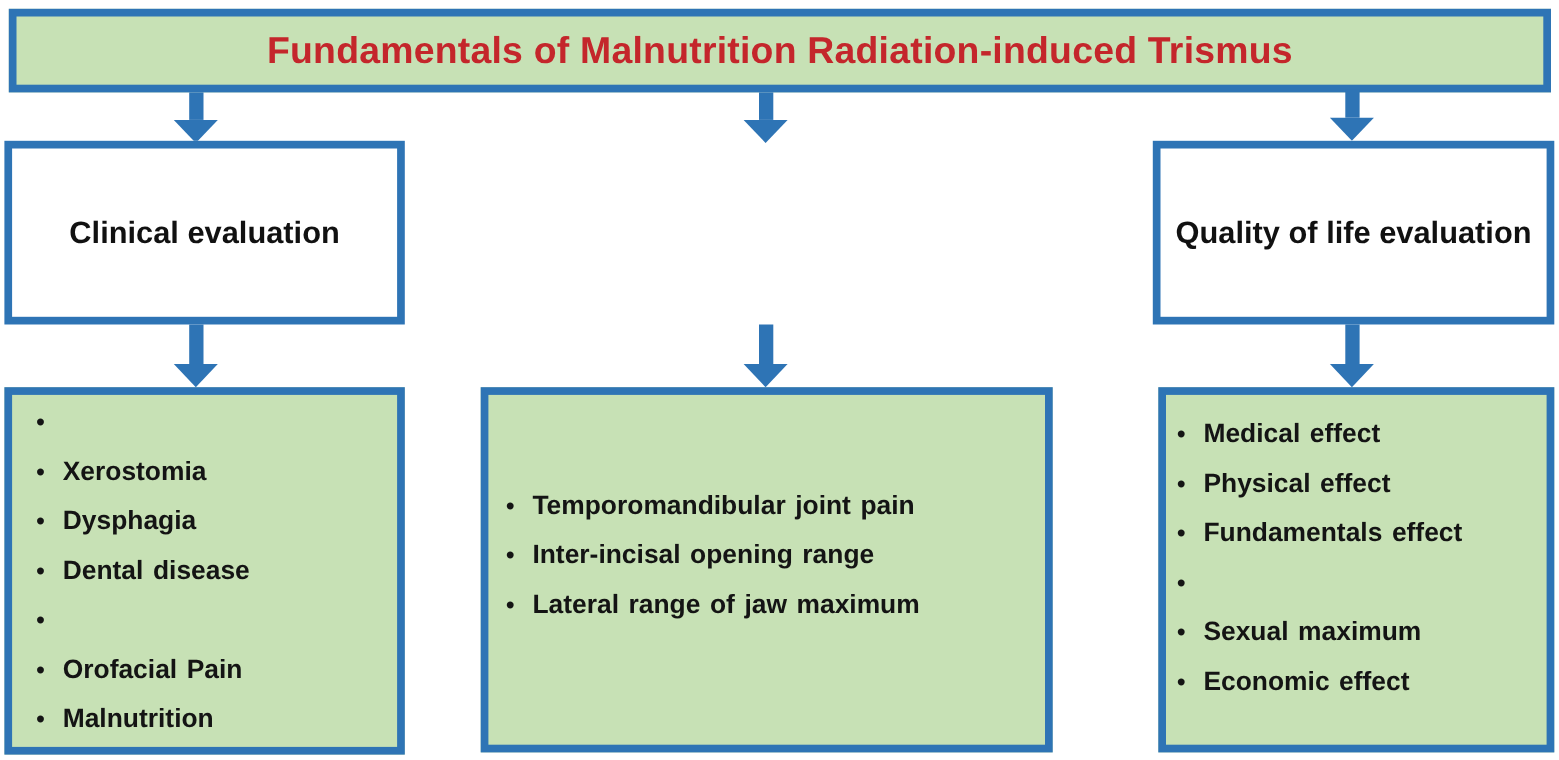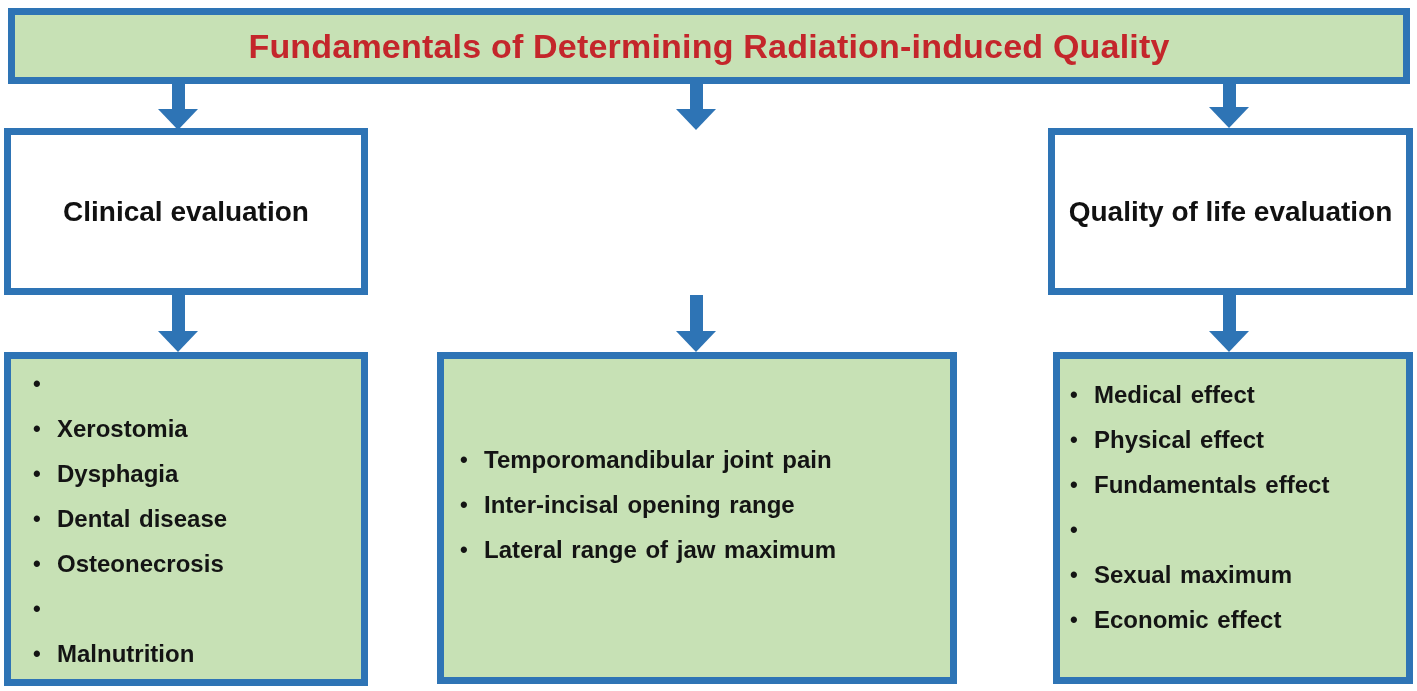--- a/index.html
+++ b/index.html
@@ -119,21 +119,21 @@
   .arrow.c1 { left: 676px; }
   .arrow.c2 { left: 1209px; }
   .arrow.c2.a-top { top: 81px; height: 47px; }
 </style>
 </head>
 <body>
 
 <div class="canvas">
 
   <div class="banner">
-    <div class="title">Fundamentals of Determining Radiation-induced Quality</div>
+    <div class="title">Fundamentals of Malnutrition Radiation-induced Trismus</div>
   </div>
 
   <div class="arrow a-top c0">
       <div class="stem"></div>
       <div class="head"></div>
     </div>
   <div class="arrow a-top c1">
       <div class="stem"></div>
       <div class="head"></div>
     </div>
@@ -185,25 +185,25 @@
           <span class="txt">Dysphagia</span>
         </li>
 
         <li>
           <span class="bullet">•</span>
           <span class="txt">Dental disease</span>
         </li>
 
         <li>
           <span class="bullet">•</span>
-          <span class="txt">Osteonecrosis</span>
-        </li>
-
-        <li>
-          <span class="bullet">•</span>
+        </li>
+
+        <li>
+          <span class="bullet">•</span>
+          <span class="txt">Orofacial Pain</span>
         </li>
 
         <li>
           <span class="bullet">•</span>
           <span class="txt">Malnutrition</span>
         </li>
       </ul>
   </div>
   <div class="lbox col1">
     <ul>

